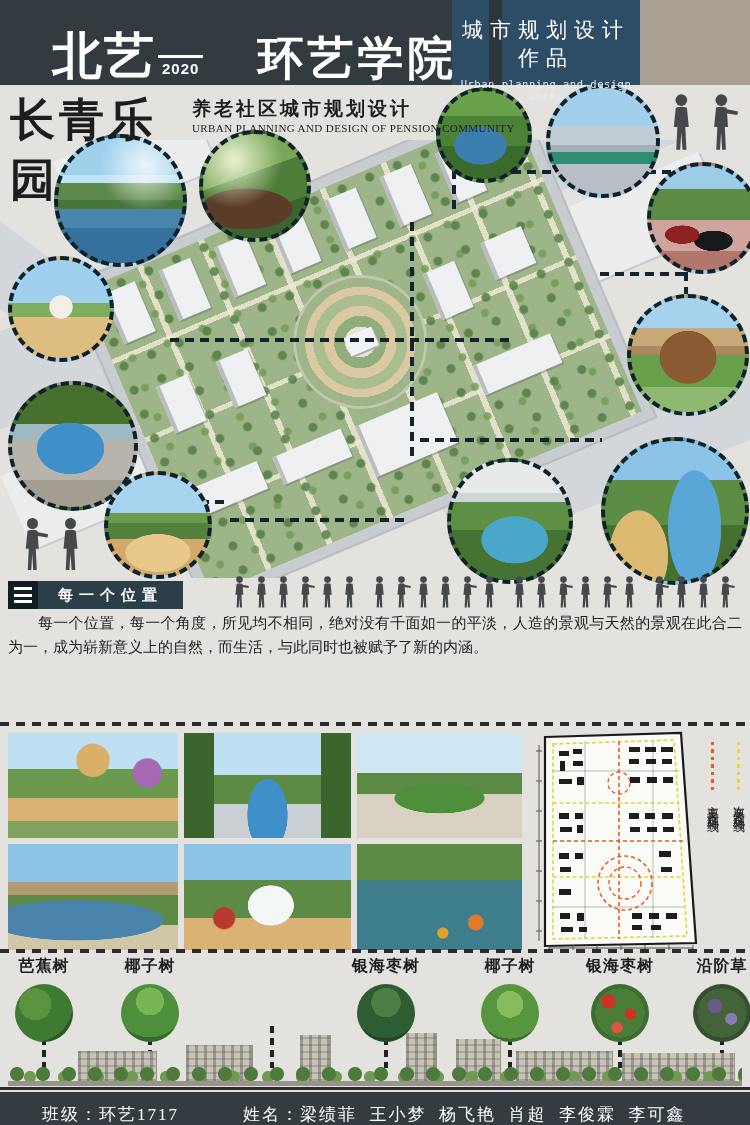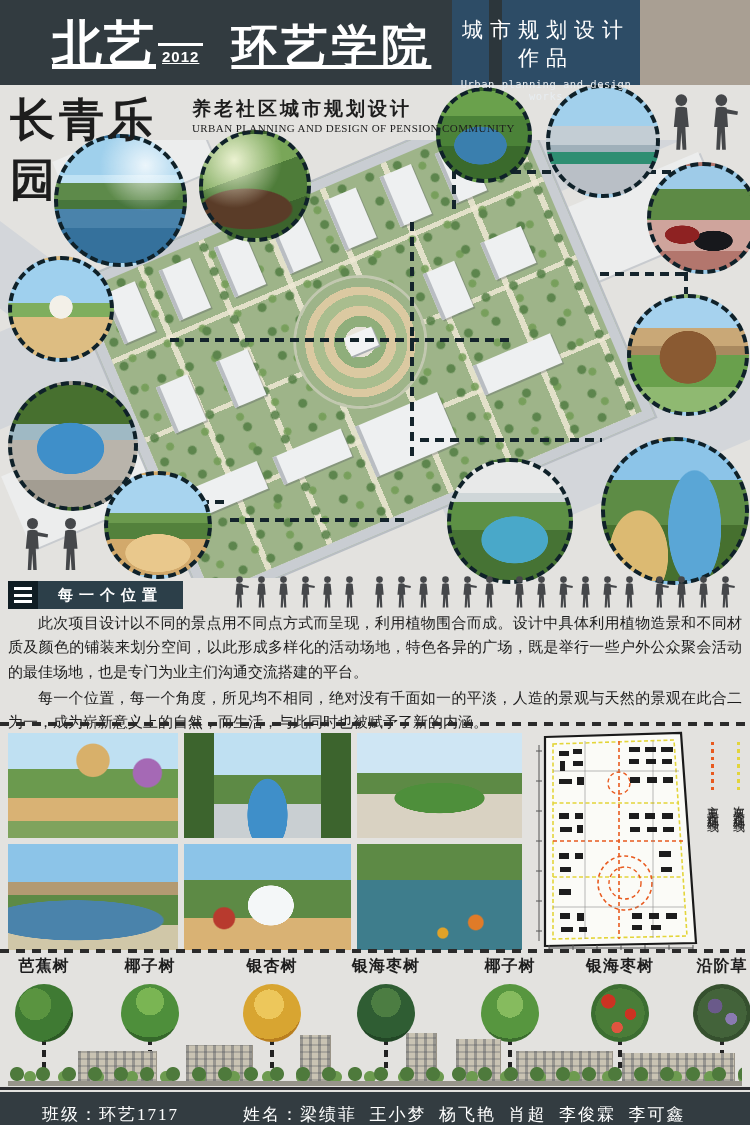--- a/index.html
+++ b/index.html
@@ -1,24 +1,24 @@
 <!DOCTYPE html>
 <html><head>
 <meta charset="utf-8">
 <style>
   html,body{margin:0;padding:0;background:#cfcfcc;}
   .poster{position:relative;width:750px;height:1125px;margin:0 auto;background:#e3e2df;
           overflow:hidden;font-family:"Liberation Serif",serif;color:#1d1d1d;}
   
   .header{position:absolute;left:0;top:0;width:750px;height:85px;background:#323b40;z-index:6;}
-  .logo{position:absolute;left:52px;top:19px;display:flex;align-items:flex-end;color:#fff;
-        font-family:"Liberation Sans",sans-serif;font-weight:900;text-decoration:underline;}
+  .logo{position:absolute;left:52px;top:31px;display:flex;align-items:flex-end;color:#fff;
+        font-family:"Liberation Sans",sans-serif;font-weight:900;}
   .logo-cn{font-size:50px;line-height:1;letter-spacing:2px;}
   .logo-year{font-size:15px;font-weight:700;border-top:3px solid #fff;padding:2px 4px 0 4px;margin:0 0 4px 2px;letter-spacing:1px;}
-  .logo-dept{font-size:46px;line-height:1;margin-left:28px;letter-spacing:4px;}
+  .logo-dept{font-size:46px;line-height:1;margin-left:54px;letter-spacing:4px;}
   .hdr-blue{position:absolute;left:452px;top:0;width:188px;height:85px;background:#2d4c66;}
   .hdr-stripe{position:absolute;left:489px;top:0;width:13px;height:85px;background:#2c363b;}
   .hdr-right{position:absolute;left:452px;top:0;width:188px;height:85px;z-index:2;text-align:center;color:#fff;}
   .hdr-cn{margin-top:16px;font-size:21px;letter-spacing:7px;font-family:"Liberation Sans",sans-serif;font-weight:500;}
   .hdr-en{margin-top:6px;font-size:10.5px;letter-spacing:0.5px;color:#e8edf1;font-family:"DejaVu Sans Mono",monospace;}
   .hdr-tan{position:absolute;left:640px;top:0;width:110px;height:85px;background:#a99f93;}
   
   .title-main{position:absolute;left:10px;top:90px;width:182px;font-size:45px;font-weight:bold;
               letter-spacing:4px;z-index:5;font-family:"DejaVu Serif",serif;}
   .title-sub-cn{position:absolute;left:192px;top:96px;font-size:19px;font-weight:bold;letter-spacing:3px;z-index:5;}
@@ -178,21 +178,21 @@
       <path d="M13.5 11.5 L22.5 13.4 L22 16 L13 14.6 Z"></path>
     </g>
   </defs>
 </svg>
 
 <div class="poster">
 
   <div class="header">
     <div class="logo">
       <span class="logo-cn">北艺</span>
-      <span class="logo-year">2012</span>
+      <span class="logo-year">2020</span>
       <span class="logo-dept">环艺学院</span>
     </div>
     <div class="hdr-blue"></div>
     <div class="hdr-stripe"></div>
     <div class="hdr-right">
       <div class="hdr-cn">城市规划设计作品</div>
       <div class="hdr-en">Urban planning and design works</div>
     </div>
     <div class="hdr-tan"></div>
   </div>
@@ -344,21 +344,20 @@
         <use href="#fig-point"></use>
       </svg>
   </div>
 
   <div class="banner">
     <div class="banner-icon"></div>
     <div class="banner-label">每一个位置</div>
   </div>
 
   <div class="desc">
-    <p>此次项目设计以不同的景点用不同点方式而呈现，利用植物围合而成。设计中具体利用植物造景和不同材质及颜色的铺装来划分空间，以此形成多样化的活动场地，特色各异的广场，既是举行一些户外公众聚会活动的最佳场地，也是专门为业主们沟通交流搭建的平台。</p>
     <p>每一个位置，每一个角度，所见均不相同，绝对没有千面如一的平淡，人造的景观与天然的景观在此合二为一，成为崭新意义上的自然，而生活，与此同时也被赋予了新的内涵。</p>
   </div>
 
   <div class="divider" style="top:722px"></div>
 
   <div class="gallery">
     <div class="ph p1"></div>
     <div class="ph p2"></div>
     <div class="ph p3"></div>
     <div class="ph p4"></div>
@@ -439,24 +438,20 @@
   <div class="divider" style="top:949px"></div>
 
   <div class="plant" style="left:-14px">
     <div class="plant-name">芭蕉树</div>
     <div class="plant-img pl1"></div>
   </div>
   <div class="plant" style="left:92px">
     <div class="plant-name">椰子树</div>
     <div class="plant-img pl2"></div>
   </div>
-  <div class="plant" style="left:214px">
-    <div class="plant-name">银杏树</div>
-    <div class="plant-img pl3"></div>
-  </div>
   <div class="plant" style="left:328px">
     <div class="plant-name">银海枣树</div>
     <div class="plant-img pl4"></div>
   </div>
   <div class="plant" style="left:452px">
     <div class="plant-name">椰子树</div>
     <div class="plant-img pl5"></div>
   </div>
   <div class="plant" style="left:562px">
     <div class="plant-name">银海枣树</div>

